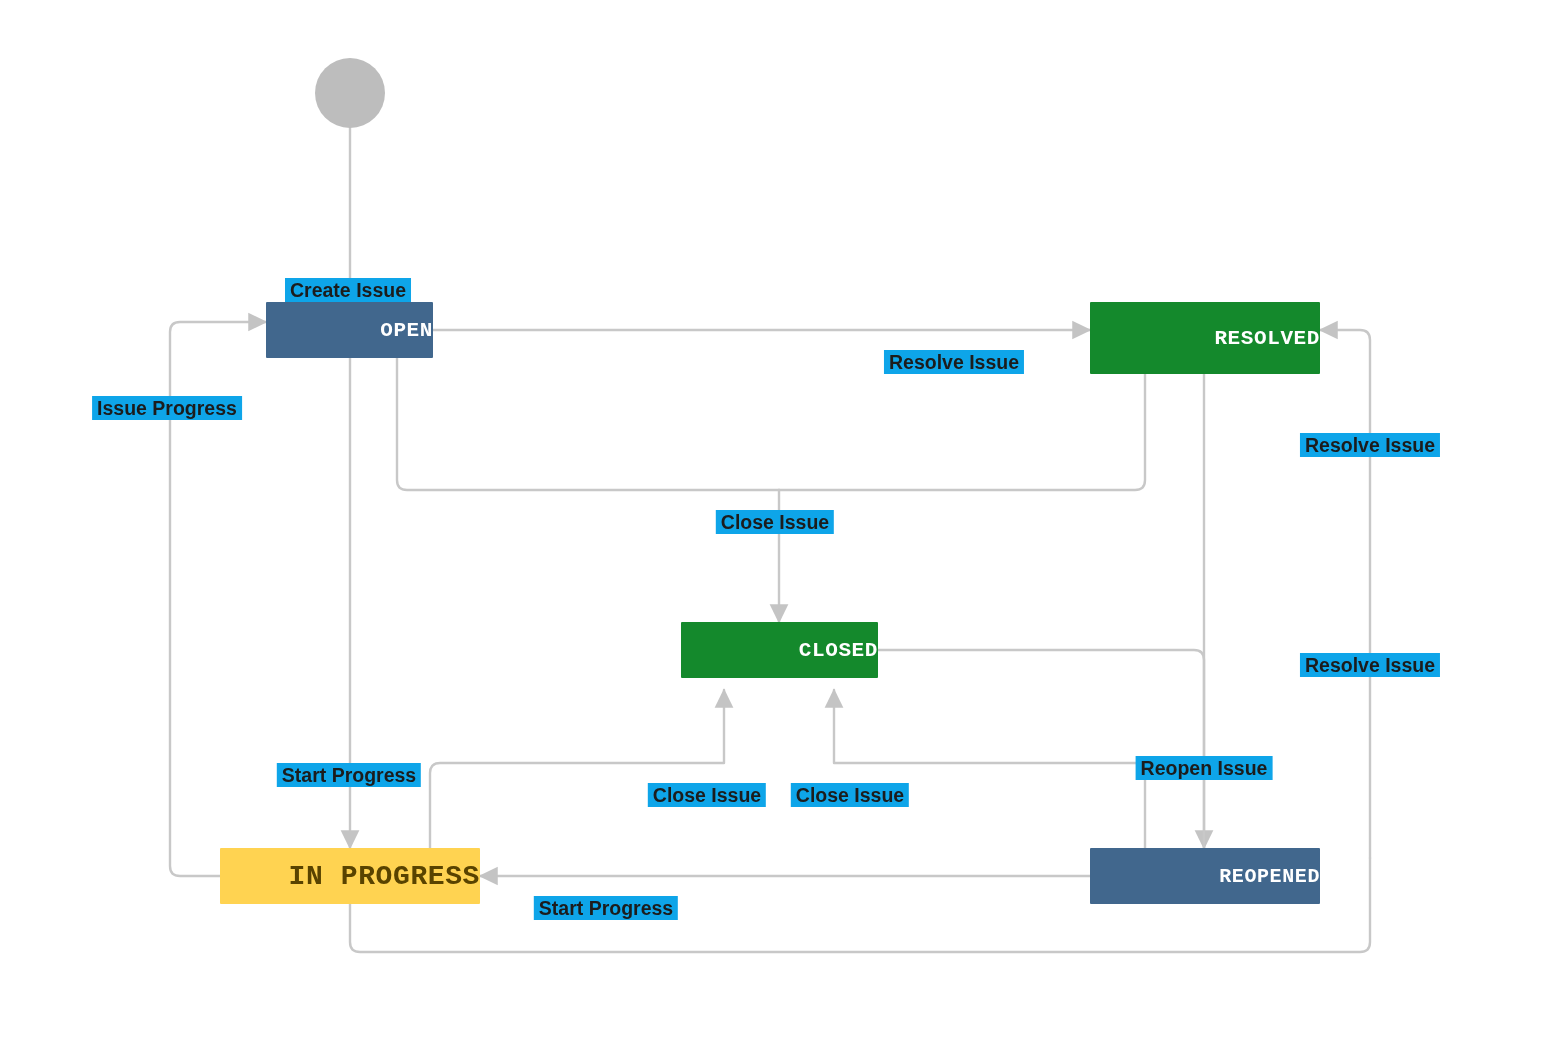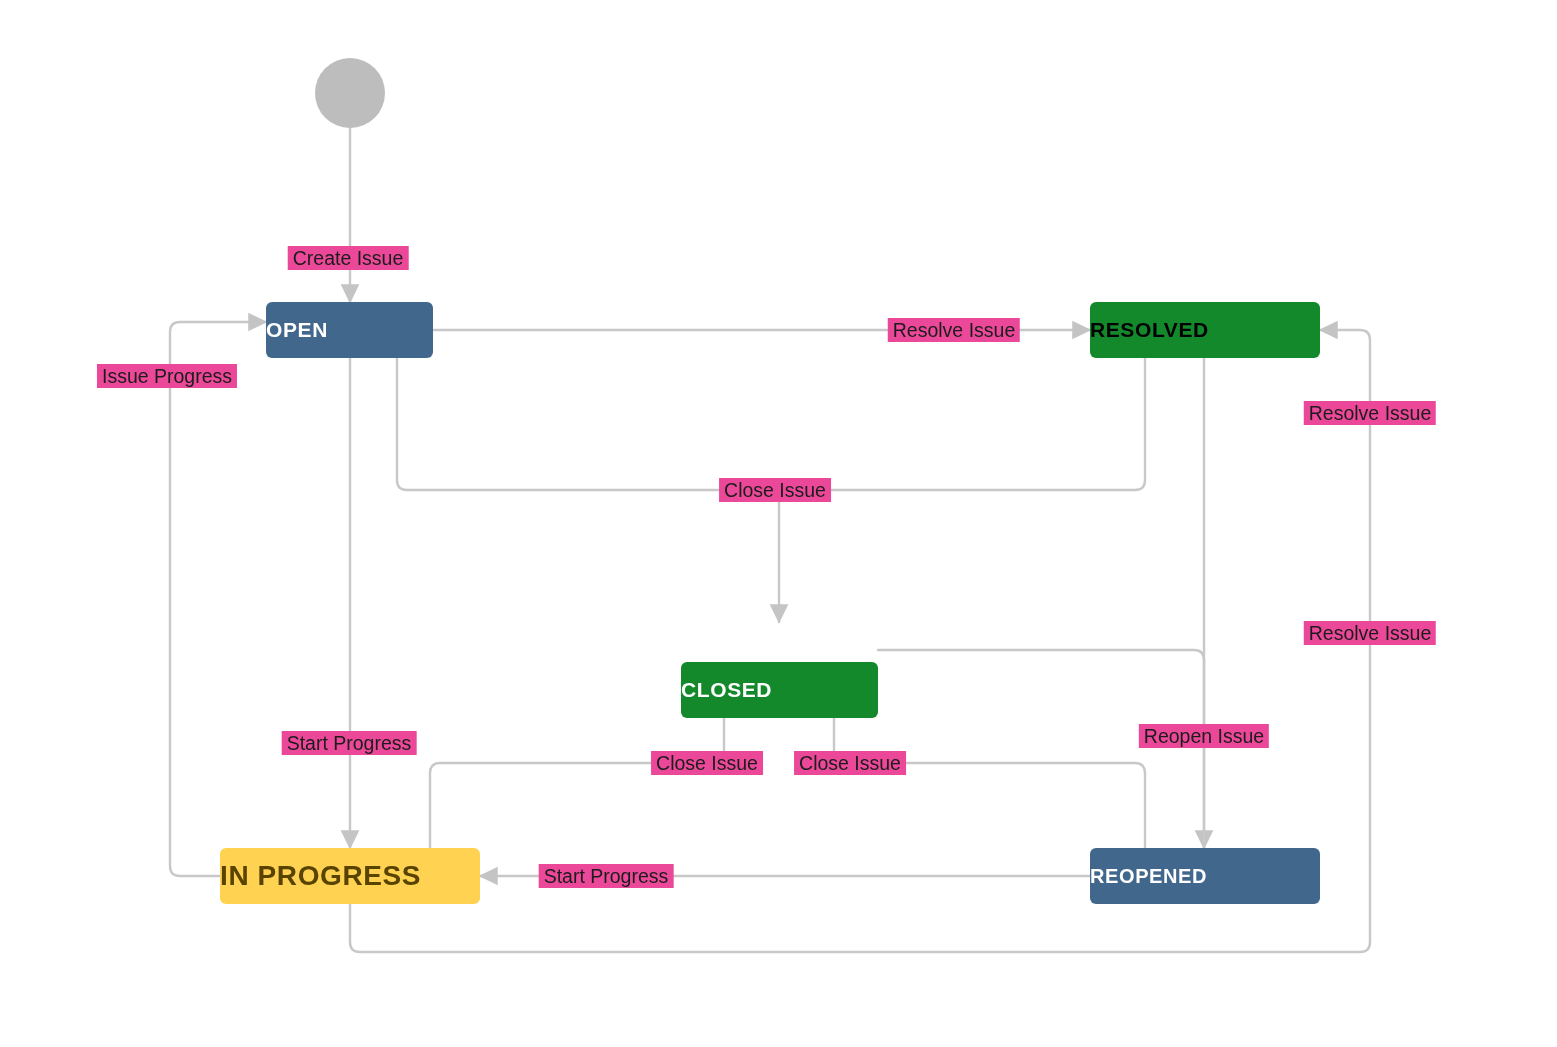--- a/index.html
+++ b/index.html
@@ -22,41 +22,43 @@
     position: absolute;
     left: 0;
     top: 0;
     width: 1557px;
     height: 1047px;
   }
   .node {
     position: absolute;
     display: flex;
     align-items: center;
-    justify-content: flex-start;
-    border-radius: 6px;
+    justify-content: flex-end;
+    border-radius: 1px;
     font-weight: bold;
     letter-spacing: 0.6px;
     box-sizing: border-box;
     user-select: none;
+    font-family: Liberation Mono, monospace;
   }
   .node-label {
     white-space: nowrap;
     font-weight: bold;
   }
   .edge-label {
     position: absolute;
     color: #1c1c1c;
     font-size: 19.5px;
-    font-weight: normal;
+    font-weight: bold;
     white-space: nowrap;
-    background: #ec4899;
+    background: #0ea5e9;
     padding: 0 5px;
     line-height: 24px;
     user-select: none;
+    margin-top: 32px;
   }
   .start-node {
     position: absolute;
     border-radius: 50%;
   }
 </style>
 </head>
 <body>
 
 <div id="canvas">
@@ -99,24 +101,24 @@
 
     </g>
   </svg>
 
   <div class="start-node" id="start-node" style="left: 315px; top: 58px; width: 70px; height: 70px; background: rgb(189, 189, 189);"></div>
 
   <div id="nodes-layer">
       <div class="node" style="left: 266px; top: 302px; width: 167px; height: 56px; background: rgb(65, 103, 141); color: rgb(255, 255, 255); font-size: 21px;">
         <span class="node-label">OPEN</span>
       </div>
-      <div class="node" style="left: 1090px; top: 302px; width: 230px; height: 56px; background: rgb(20, 137, 44); color: #000000; font-size: 21px;">
+      <div class="node" style="left: 1090px; top: 302px; width: 230px; height: 72px; background: rgb(20, 137, 44); color: #ffffff; font-size: 21px;">
         <span class="node-label">RESOLVED</span>
       </div>
-      <div class="node" style="left: 681px; top: 622px; width: 197px; height: 56px; background: rgb(20, 137, 44); color: rgb(255, 255, 255); font-size: 21px; margin-top: 40px;">
+      <div class="node" style="left: 681px; top: 622px; width: 197px; height: 56px; background: rgb(20, 137, 44); color: rgb(255, 255, 255); font-size: 21px;">
         <span class="node-label">CLOSED</span>
       </div>
       <div class="node" style="left: 220px; top: 848px; width: 260px; height: 56px; background: rgb(255, 211, 81); color: rgb(89, 67, 0); font-size: 28px;">
         <span class="node-label">IN PROGRESS</span>
       </div>
       <div class="node" style="left: 1090px; top: 848px; width: 230px; height: 56px; background: rgb(65, 103, 141); color: rgb(255, 255, 255); font-size: 20px;">
         <span class="node-label">REOPENED</span>
       </div>
     </div>
   <div id="labels-layer">

